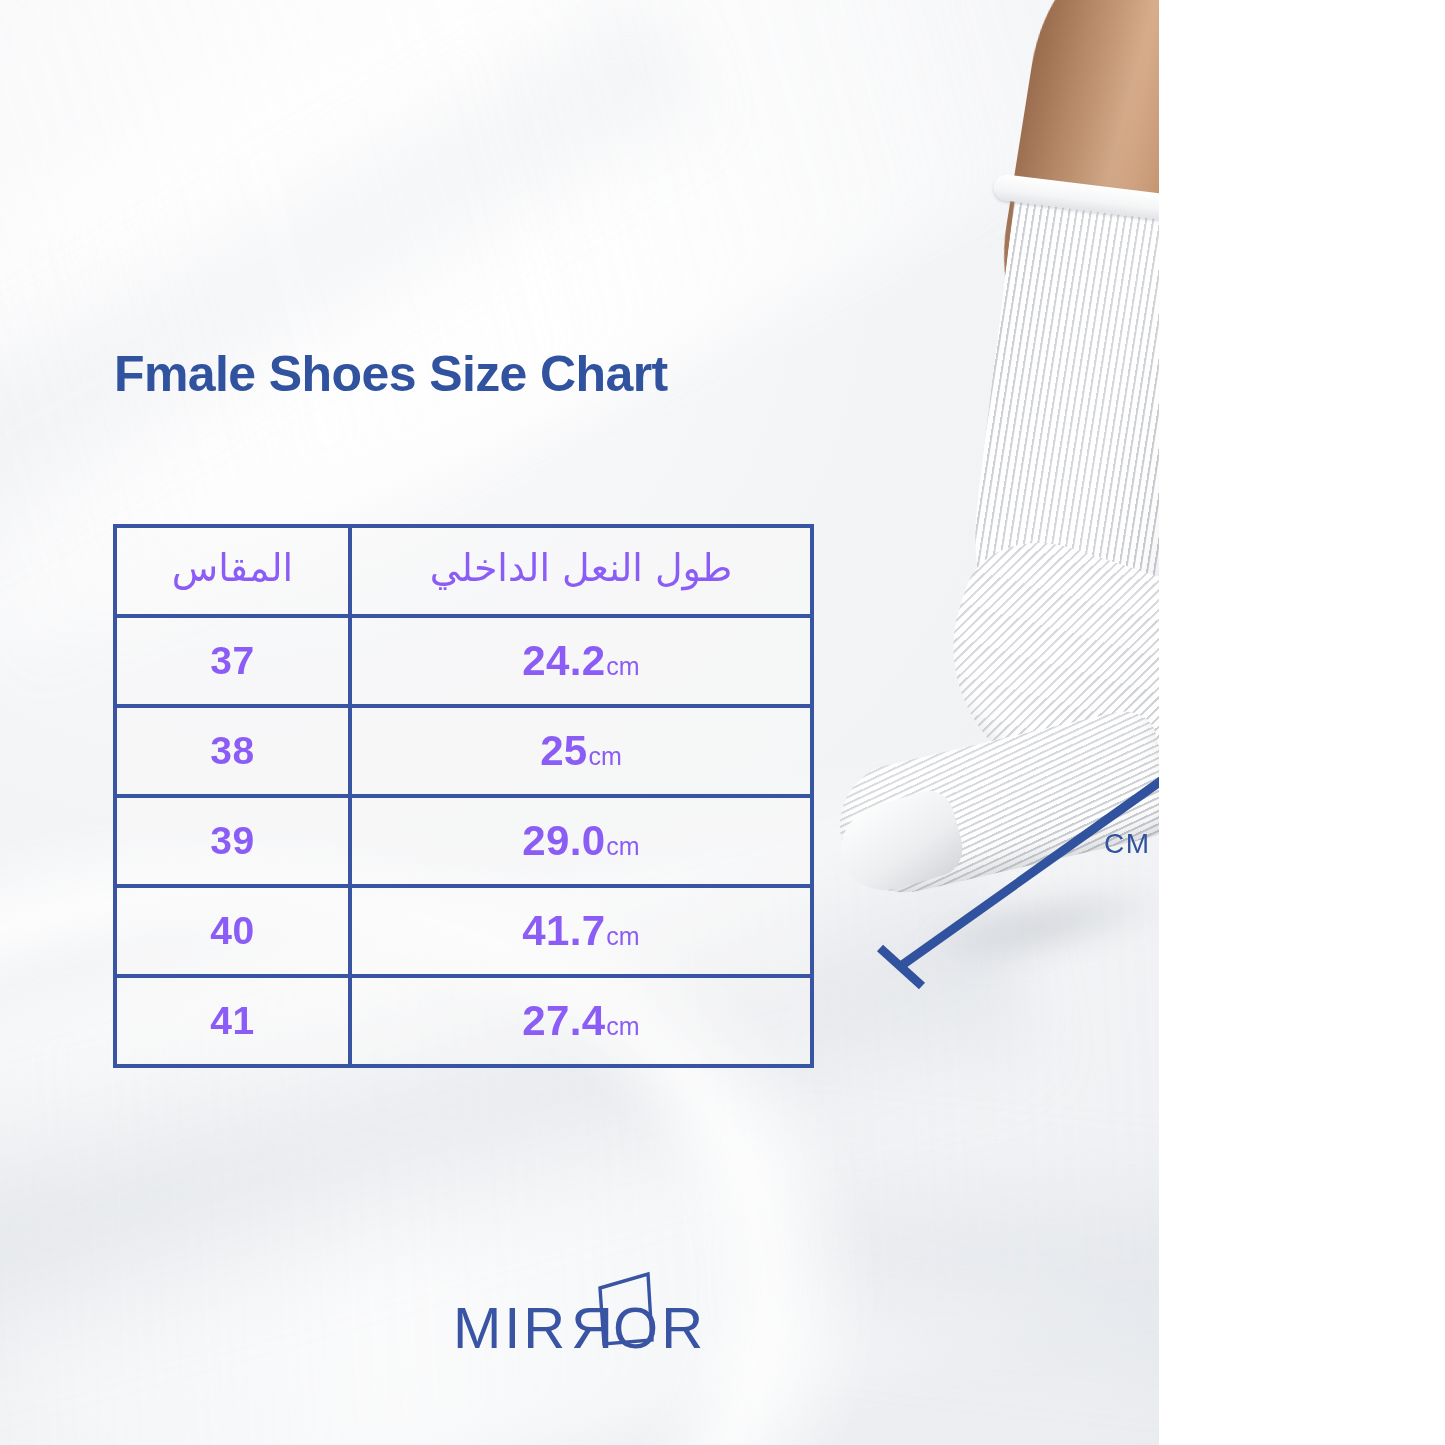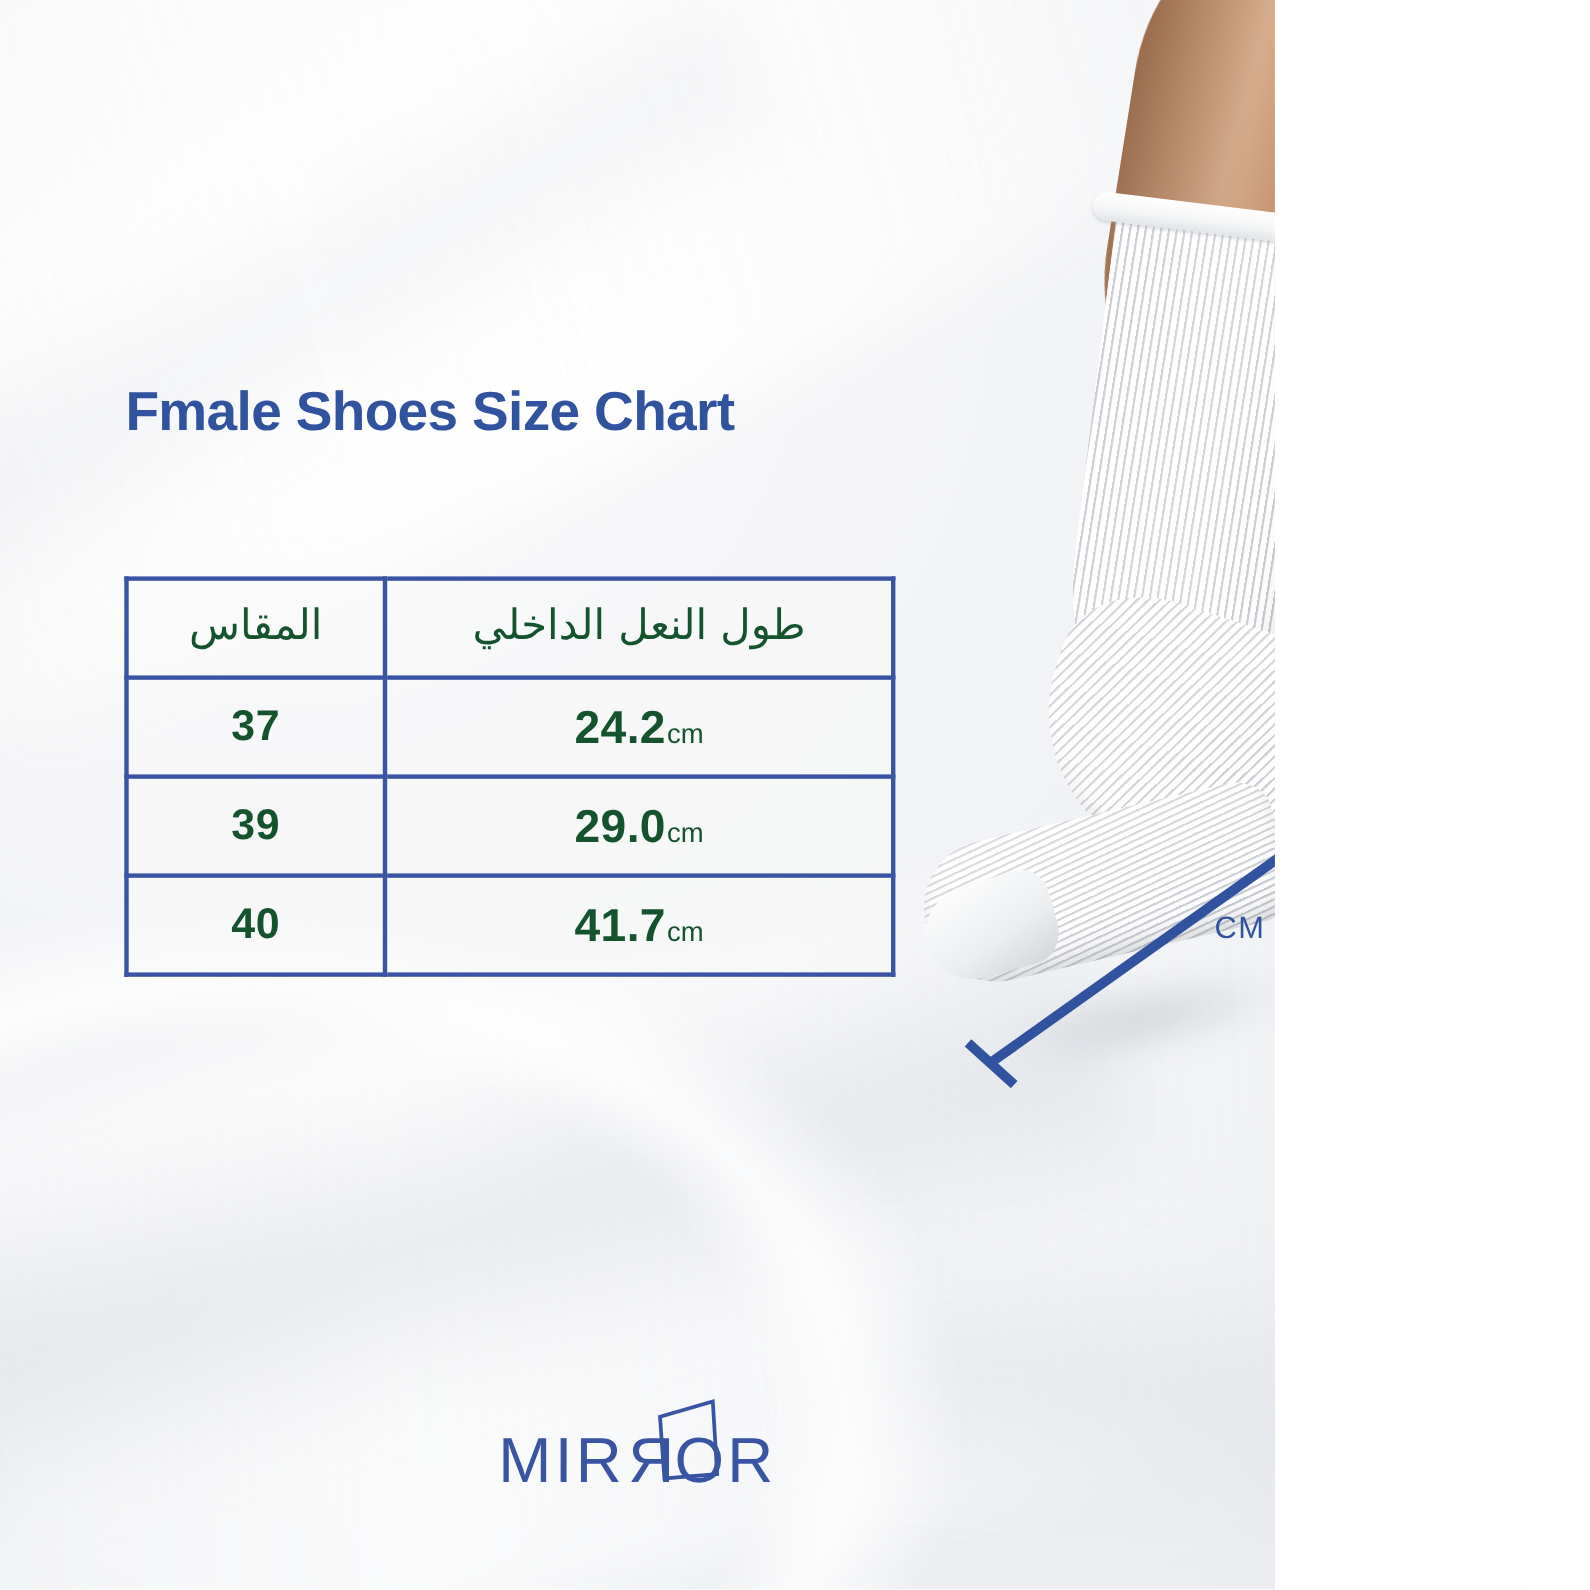--- a/index.html
+++ b/index.html
@@ -245,21 +245,21 @@
     width: 697px;
     border-collapse: collapse;
     table-layout: fixed;
     background: rgba(255,255,255,0.18);
   }
   .size-table td, .size-table th {
     border: 4px solid #3a54a4;
     height: 90px;
     text-align: center;
     vertical-align: middle;
-    color: #14532d;
+    color: #8b5cf6;
     background: rgba(248,249,250,0.30);
   }
   .col-size { width: 235px; }
   .col-len  { width: 462px; }
 
   .size-table th {
     font-weight: normal;
     font-size: 38px;
     direction: rtl;
     font-family: "DejaVu Sans", "Liberation Sans", sans-serif;
@@ -382,26 +382,34 @@
         <th>المقاس</th>
         <th>طول النعل الداخلي</th>
       </tr>
     </thead>
     <tbody>
       <tr>
         <td class="cell-size">37</td>
         <td class="cell-len"><span>24.2</span><span class="unit">cm</span></td>
       </tr>
       <tr>
+        <td class="cell-size">38</td>
+        <td class="cell-len"><span>25</span><span class="unit">cm</span></td>
+      </tr>
+      <tr>
         <td class="cell-size">39</td>
         <td class="cell-len"><span>29.0</span><span class="unit">cm</span></td>
       </tr>
       <tr>
         <td class="cell-size">40</td>
         <td class="cell-len"><span>41.7</span><span class="unit">cm</span></td>
+      </tr>
+      <tr>
+        <td class="cell-size">41</td>
+        <td class="cell-len"><span>27.4</span><span class="unit">cm</span></td>
       </tr>
     </tbody>
   </table>
 
   <svg class="measure-svg" viewBox="0 0 460 340">
     <line x1="38" y1="308" x2="412" y2="42" stroke="#31529e" stroke-width="9" stroke-linecap="butt"></line>
     <line x1="20" y1="288" x2="62" y2="326" stroke="#31529e" stroke-width="9" stroke-linecap="butt"></line>
     <line x1="390" y1="22" x2="432" y2="60" stroke="#31529e" stroke-width="9" stroke-linecap="butt"></line>
   </svg>
   <div class="measure-label">CM</div>

